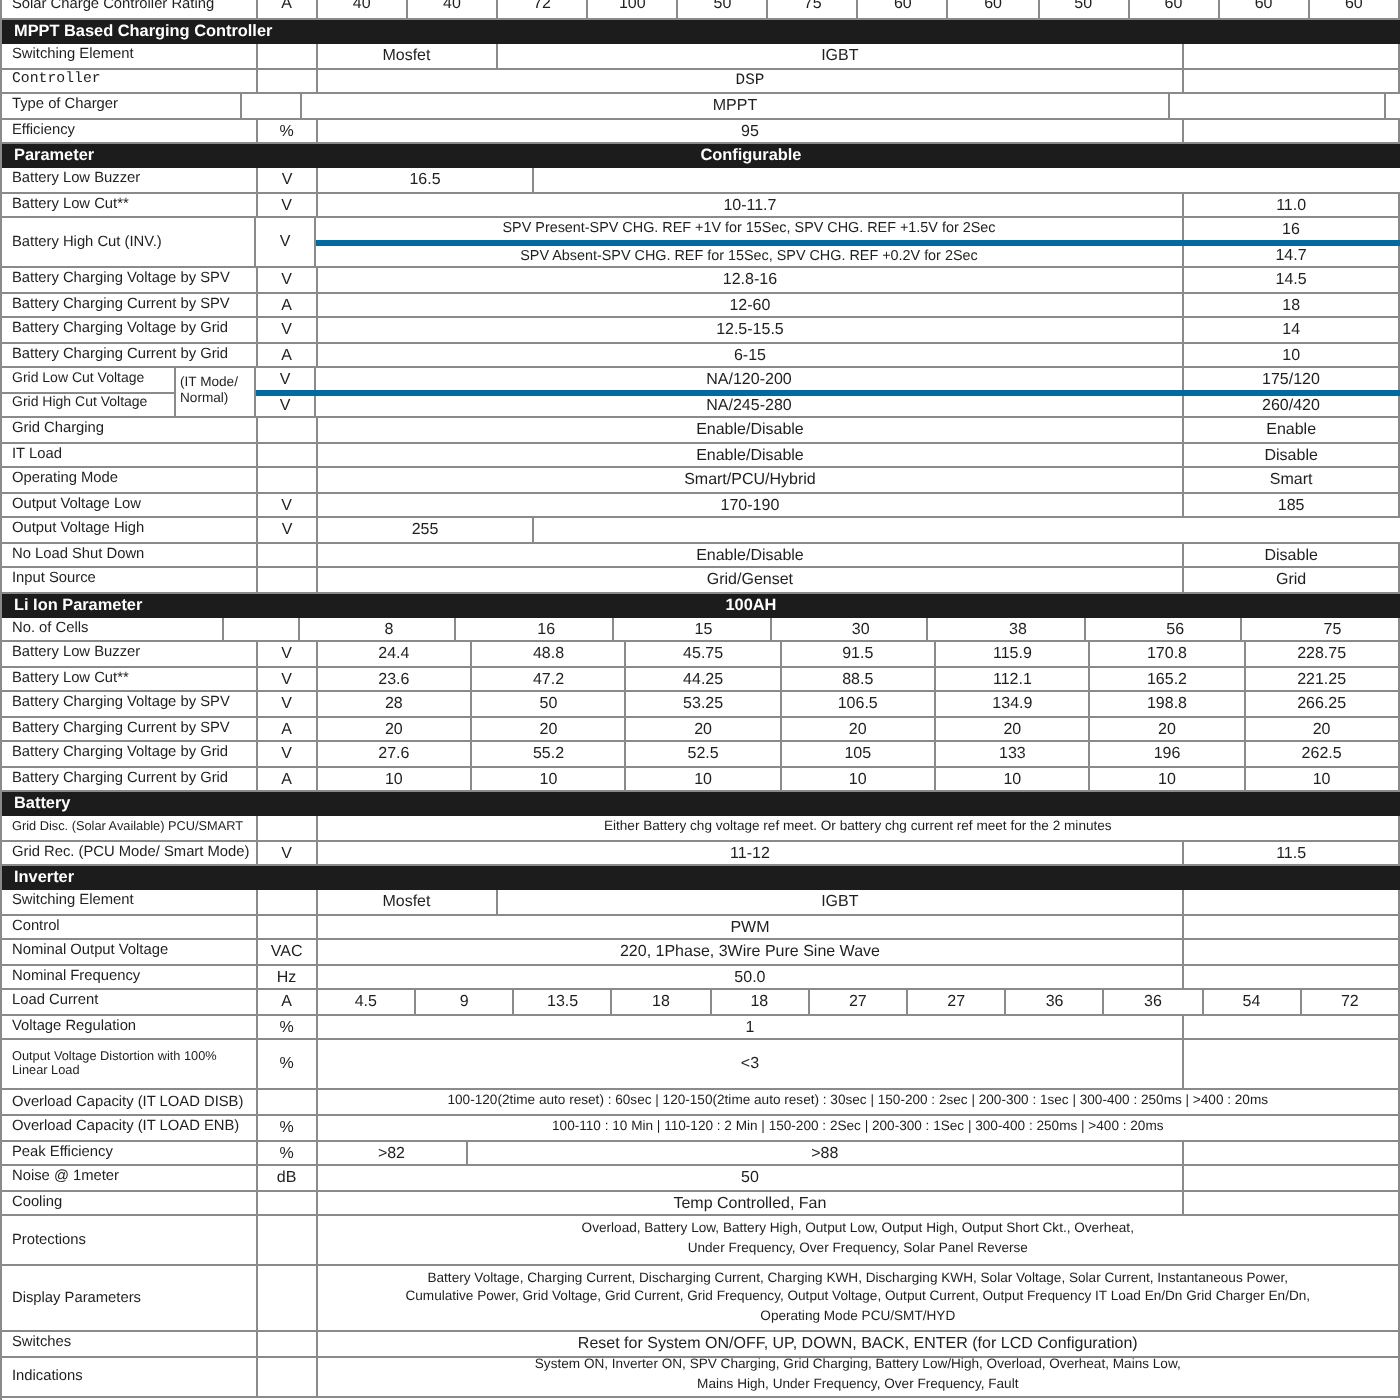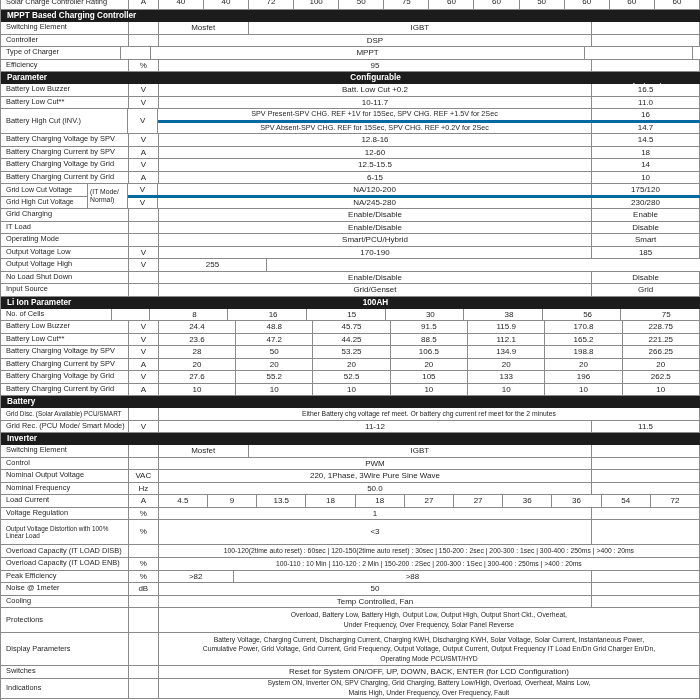--- a/index.html
+++ b/index.html
@@ -83,21 +83,21 @@
         <div></div>
       </div>
       <div class="cell" style="width: 90px;">
         <div>Mosfet</div>
       </div>
       <div class="cell" style="width: 344px;">
         <div>IGBT</div>
       </div>
       <div class="cell" style="width: 108px;"></div>
     </div>
-    <div class="row" style="height: 12.5px;">
+    <div class="row" style="height: 12.5px; font-family: Liberation Mono, monospace;">
       <div class="cell label" style="width: 128px;">
         <div>Controller</div>
       </div>
       <div class="cell" style="width: 30px;">
         <div></div>
       </div>
       <div class="cell" style="width: 434px;">
         <div>DSP</div>
       </div>
       <div class="cell" style="width: 108px;">
@@ -142,23 +142,20 @@
       <div class="seg right" style="width: 108px;">
         <div>Default Value</div>
       </div>
     </div>
     <div class="row" style="height: 12.5px;">
       <div class="cell label" style="width: 128px;">
         <div>Battery Low Buzzer</div>
       </div>
       <div class="cell" style="width: 30px;">
         <div>V</div>
-      </div>
-      <div class="cell" style="width: 434px;">
-        <div>Batt. Low Cut +0.2</div>
       </div>
       <div class="cell" style="width: 108px;">
         <div>16.5</div>
       </div>
     </div>
     <div class="row" style="height: 12.5px;">
       <div class="cell label" style="width: 128px;">
         <div>Battery Low Cut**</div>
       </div>
       <div class="cell" style="width: 30px;">
@@ -279,21 +276,21 @@
           </div>
         </div>
         <div class="subrow">
           <div class="cell" style="width: 30px;">
             <div>V</div>
           </div>
           <div class="cell" style="width: 434px;">
             <div>NA/245-280</div>
           </div>
           <div class="cell" style="width: 108px;">
-            <div>230/280</div>
+            <div>260/420</div>
           </div>
         </div>
       </div>
     </div>
     <div class="row" style="height: 12.5px;">
       <div class="cell label" style="width: 128px;">
         <div>Grid Charging</div>
       </div>
       <div class="cell" style="width: 30px;">
         <div></div>

